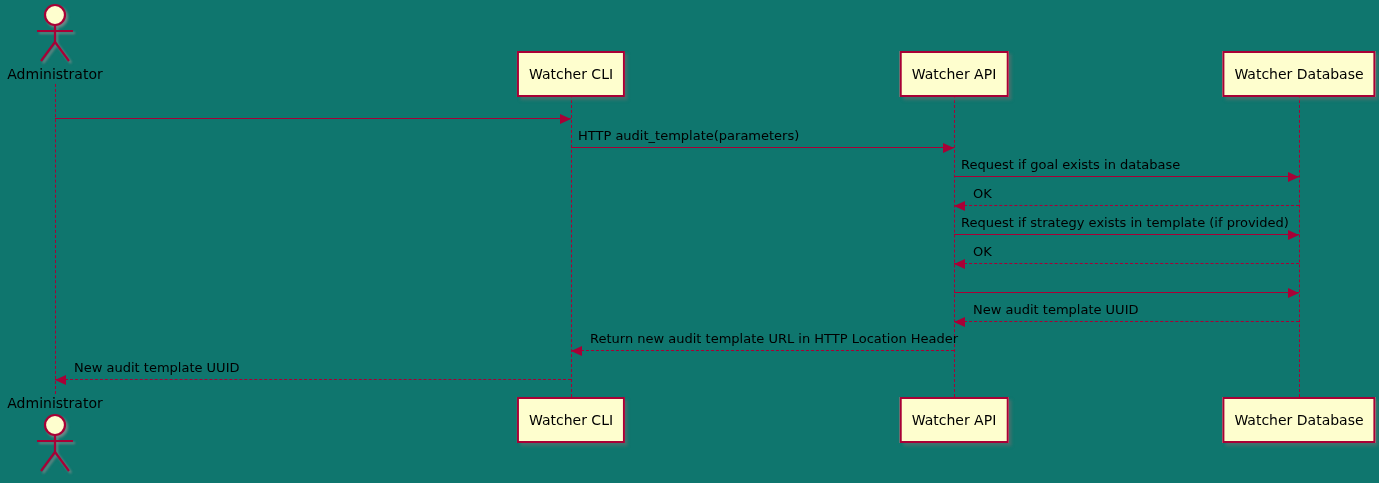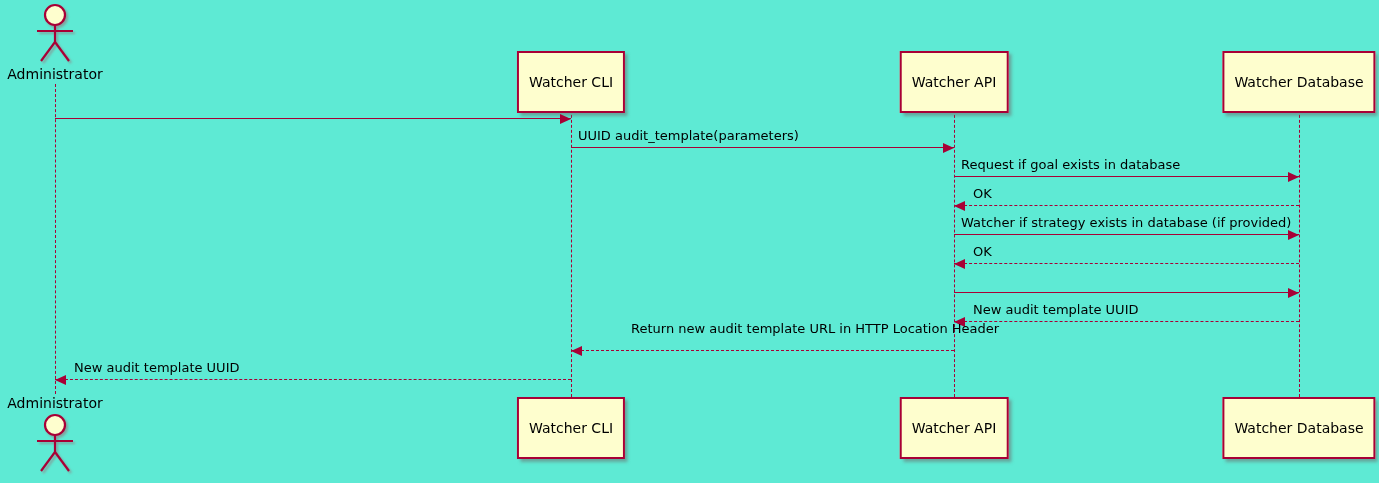--- a/index.html
+++ b/index.html
@@ -1,24 +1,24 @@
 <!DOCTYPE html>
 <html style="--accent: #A80036; --boxfill: #FEFECE;"><head>
 <meta charset="utf-8">
 <style>
   html,body{margin:0;padding:0;background:#ffffff}
   #stage{
-    position:relative;width:1379px;height:483px;overflow:hidden;background:#5eead4;
+    position:relative;width:1379px;height:483px;overflow:hidden;background:#0f766e;
     font-family:"DejaVu Sans","Liberation Sans",sans-serif;color:#000;
   }
   .lifeline{position:absolute;width:0;border-left:1px dashed var(--accent)}
   .pbox{
     position:absolute;transform:translateX(-50%);
     background:var(--boxfill);border:2px solid var(--accent);
-    padding:20px 10px;font-size:14px;line-height:18px;white-space:nowrap;
+    padding:12px 10px;font-size:14px;line-height:18px;white-space:nowrap;
     box-shadow:3px 3px 3px rgba(110,110,110,.55);
   }
   .actor-label{position:absolute;transform:translateX(-50%);font-size:14px;line-height:15px;white-space:nowrap}
   .figure{position:absolute;transform:translateX(-50%);filter:drop-shadow(2.5px 2.5px 1px rgba(140,140,140,.75))}
   .msg-line{position:absolute;height:0}
   .msg-line.solid{border-top:1px solid var(--accent)}
   .msg-line.dashed{border-top:1px dashed var(--accent)}
   .msg-label{position:absolute;font-size:13px;line-height:18px;white-space:nowrap}
   .arrow{position:absolute;width:0;height:0;border-top:5px solid transparent;border-bottom:5px solid transparent}
   .arrow.right{border-left:11px solid var(--accent)}
@@ -55,37 +55,37 @@
     <div class="lifeline" style="left: 954px; top: 80px; height: 317px;"></div>
     <div class="pbox" style="left: 954px; top: 51px;">Watcher API</div>
     <div class="pbox" style="left: 954px; top: 397px;">Watcher API</div>
     <div class="lifeline" style="left: 1299px; top: 80px; height: 317px;"></div>
     <div class="pbox" style="left: 1299px; top: 51px;">Watcher Database</div>
     <div class="pbox" style="left: 1299px; top: 397px;">Watcher Database</div>
     <div class="msg-line solid" style="left: 55px; top: 118px; width: 516px;"></div>
     <div class="arrow right" style="top: 114px; left: 560px;"></div>
     <div class="msg-line solid" style="left: 571px; top: 147px; width: 383px;"></div>
     <div class="arrow right" style="top: 143px; left: 943px;"></div>
-    <div class="msg-label" style="left: 578px; top: 127px;">UUID audit_template(parameters)</div>
+    <div class="msg-label" style="left: 578px; top: 127px;">HTTP audit_template(parameters)</div>
     <div class="msg-line solid" style="left: 954px; top: 176px; width: 345px;"></div>
     <div class="arrow right" style="top: 172px; left: 1288px;"></div>
     <div class="msg-label" style="left: 961px; top: 156px; text-align: right;">Request if goal exists in database</div>
     <div class="msg-line dashed" style="left: 954px; top: 205px; width: 345px;"></div>
     <div class="arrow left" style="top: 201px; left: 954px;"></div>
     <div class="msg-label" style="left: 973px; top: 185px;">OK</div>
     <div class="msg-line solid" style="left: 954px; top: 234px; width: 345px;"></div>
     <div class="arrow right" style="top: 230px; left: 1288px;"></div>
-    <div class="msg-label" style="left: 961px; top: 214px;">Watcher if strategy exists in database (if provided)</div>
+    <div class="msg-label" style="left: 961px; top: 214px;">Request if strategy exists in template (if provided)</div>
     <div class="msg-line dashed" style="left: 954px; top: 263px; width: 345px;"></div>
     <div class="arrow left" style="top: 259px; left: 954px;"></div>
     <div class="msg-label" style="left: 973px; top: 243px;">OK</div>
     <div class="msg-line solid" style="left: 954px; top: 292px; width: 345px;"></div>
     <div class="arrow right" style="top: 288px; left: 1288px;"></div>
     <div class="msg-line dashed" style="left: 954px; top: 321px; width: 345px;"></div>
     <div class="arrow left" style="top: 317px; left: 954px;"></div>
     <div class="msg-label" style="left: 973px; top: 301px;">New audit template UUID</div>
     <div class="msg-line dashed" style="left: 571px; top: 350px; width: 383px;"></div>
     <div class="arrow left" style="top: 346px; left: 571px;"></div>
-    <div class="msg-label" style="left: 590px; top: 320px; margin-left: 41px;">Return new audit template URL in HTTP Location Header</div>
+    <div class="msg-label" style="left: 590px; top: 330px;">Return new audit template URL in HTTP Location Header</div>
     <div class="msg-line dashed" style="left: 55px; top: 379px; width: 516px;"></div>
     <div class="arrow left" style="top: 375px; left: 55px;"></div>
     <div class="msg-label" style="left: 74px; top: 359px;">New audit template UUID</div>
   </div>
 
 </body></html>

